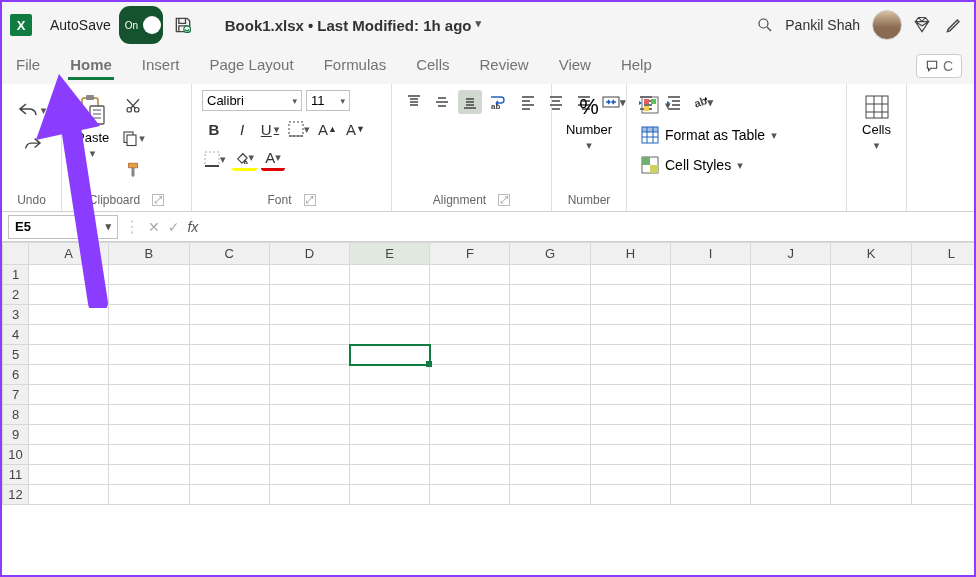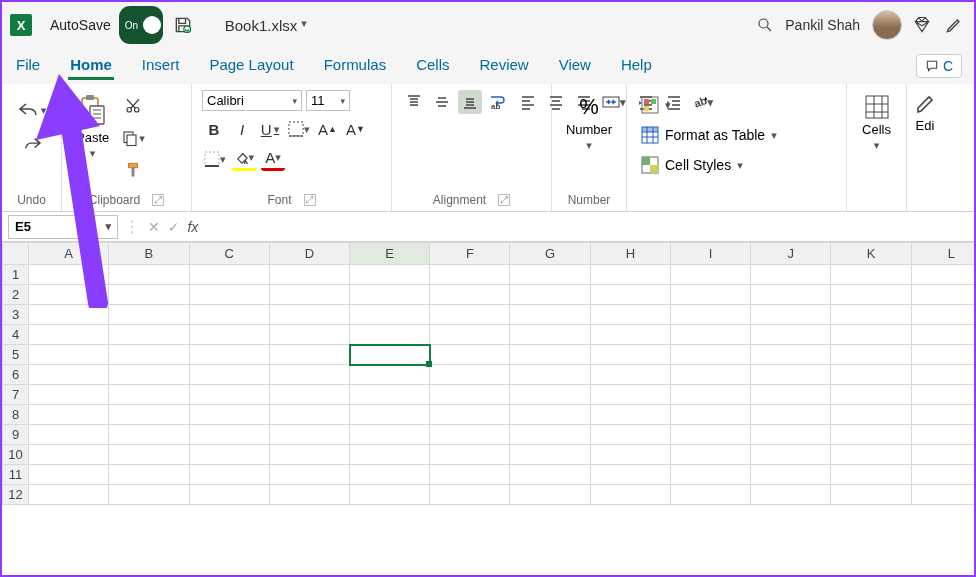--- a/index.html
+++ b/index.html
@@ -7,28 +7,28 @@
 
 
 .titlebar { height: 46px; background: #f5f5f5; display: flex; align-items: center; padding: 0 8px; gap: 8px; }
 .app-icon { width: 22px; height: 22px; background: #107c41; color: #fff; display: flex; align-items: center; justify-content: center; font-size: 13px; font-weight: bold; border-radius: 2px; }
 .autosave-label { font-size: 14px; color: #222; margin-left: 10px; }
 .toggle { width: 44px; height: 38px; background: #14532d; border-radius: 11px; position: relative; display: flex; align-items: center; }
 .toggle-knob { width: 18px; height: 18px; background: #fff; border-radius: 50%; position: absolute; right: 2px; }
 .toggle-on { font-size: 10px; color: #fff; margin-left: 6px; }
 .save-icon, .search-icon, .diamond-icon, .pen-icon { width: 22px; height: 22px; display: flex; align-items: center; justify-content: center; }
 .titlebar-spacer1 { width: 14px; }
-.doc-title { font-size: 15px; color: #333; display: flex; align-items: flex-start; gap: 4px; }
+.doc-title { font-size: 15px; color: #333; display: flex; align-items: flex-start; gap: 4px; font-weight: bold; }
 .chev { font-size: 11px; color: #555; }
 .spacer { flex: 1; }
 .user-name { font-size: 14px; color: #333; margin-right: 4px; }
 .avatar { width: 30px; height: 30px; border-radius: 50%; background: linear-gradient(180deg,#d8c0a0 0%, #8a6a50 60%); border:1px solid #ccc; }
 
 
-.tabs { height: 36px; background: #f5f5f5; display: flex; align-items: center; padding: 0 12px; gap: 26px; font-size: 15px; color: #0369a1; justify-content: space-between; }
+.tabs { height: 36px; background: #f5f5f5; display: flex; align-items: center; padding: 0 12px; gap: 26px; font-size: 15px; color: #737373; justify-content: space-between; }
 .tab { padding: 4px 2px; cursor: pointer; }
 .tab.active { font-weight: 600; border-bottom: 3px solid #107c41; }
 .tabs .spacer { flex: 1; }
 .comments-btn { display: flex; align-items: center; gap: 4px; border: 1px solid #ccc; border-radius: 4px; padding: 3px 8px; font-size: 14px; background: #fff; }
 
 
 .ribbon { height: 128px; background: #fff; border-bottom: 1px solid #d0d0d0; display: flex; }
 .group { border-right: 1px solid #e0e0e0; padding: 6px 10px 4px; display: flex; flex-direction: column; justify-content: space-between; }
 .group-label { font-size: 12px; color: #666; text-align: center; margin-top: 4px; display:flex; align-items:center; justify-content:center; gap:6px;}
 .launcher { font-size: 10px; color: #888; border:1px solid #bbb; width:12px; height:12px; display:inline-flex; align-items:center; justify-content:center; margin-left:6px;}
@@ -84,20 +84,21 @@
   <div class="save-icon icon-btn">
     <svg width="20" height="20" viewBox="0 0 24 24">
         <path fill="none" stroke="#444" stroke-width="1.6" d="M4 4h13l3 3v13H4z M7 4v6h8V4 M7 20v-7h10v7"></path>
         <circle cx="17" cy="17" r="4" fill="#f5f5f5" stroke="#107c41" stroke-width="1.4"></circle>
         <path stroke="#107c41" stroke-width="1.4" fill="none" d="M15 17a2 2 0 0 0 4 0 M17 13v1 M17 20v1"></path>
       </svg>
   </div>
   <div class="titlebar-spacer1"></div>
   <div class="doc-title">
     <span>Book1.xlsx</span>
+    <span>• Last Modified: 1h ago</span>
     <span class="chev">▾</span>
   </div>
   <div class="spacer"></div>
   <div class="search-icon icon-btn">
     <svg width="18" height="18" viewBox="0 0 24 24">
         <circle cx="10" cy="10" r="6" fill="none" stroke="#444" stroke-width="1.6"></circle>
         <path stroke="#444" stroke-width="1.6" d="M15 15l5 5"></path>
       </svg>
   </div>
   <span class="user-name">Pankil Shah</span>
@@ -384,33 +385,20 @@
               <path stroke="#444" d="M2 10h22M2 18h22M10 2v22M18 2v22"></path>
             </svg>
           </span>
         <span>Cells</span>
         <span class="chev">▾</span>
       </div>
     </div>
     <div class="group-label"></div>
   </div>
 
-  <div class="group" style="width:36px; border-right:0;">
-    <div class="grp-body" style="justify-content:center;">
-      <div class="big-btn">
-        <span class="ic">
-            <svg width="22" height="22">
-              <path fill="none" stroke="#444" stroke-width="1.6" d="M4 18l3-1L18 6l-3-3L4 14z"></path>
-            </svg>
-          </span>
-        <span>Edi</span>
-      </div>
-    </div>
-    <div class="group-label"></div>
-  </div>
 </div>
 
 <div class="fbar">
   <div class="name-box">
     <span>E5</span>
     <span class="chev">▾</span>
   </div>
   <div style="color:#ccc;">⋮</div>
   <div class="fx-controls">
     <span>✕</span>

